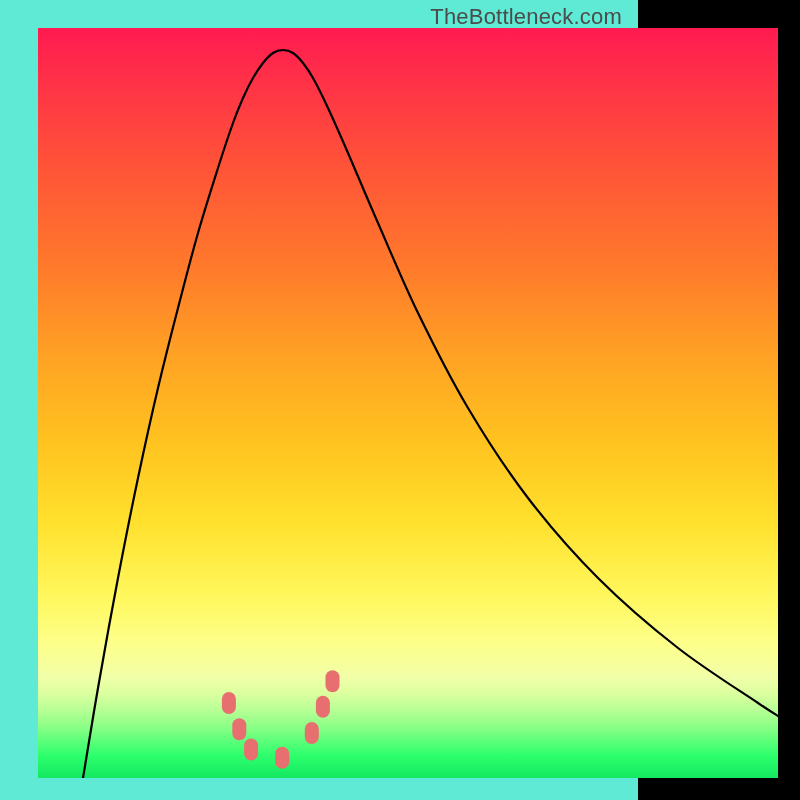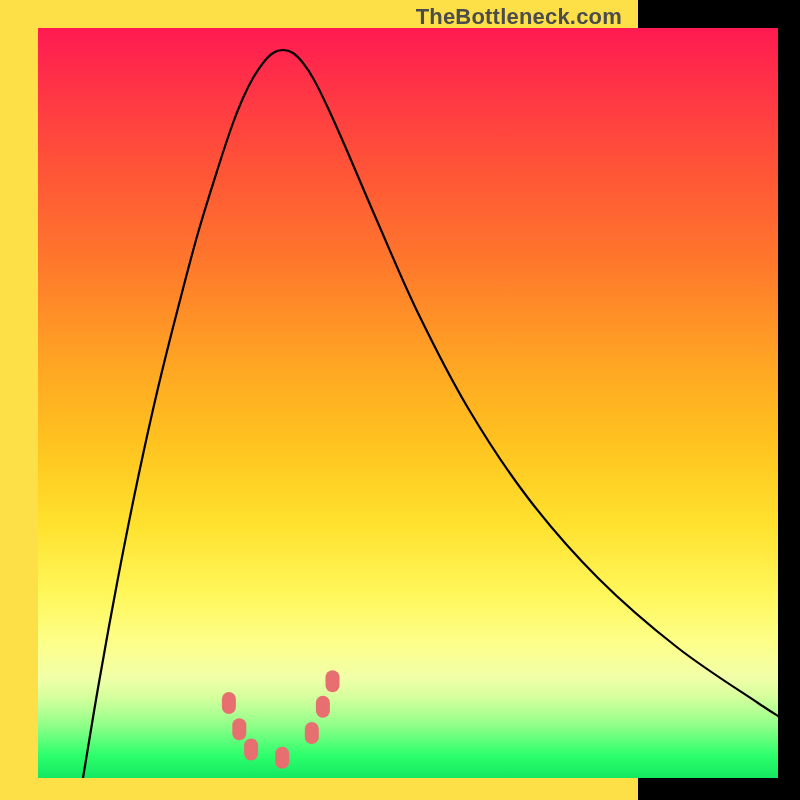--- a/index.html
+++ b/index.html
@@ -9,22 +9,21 @@
     height: 800px;
     background: #000;
     overflow: hidden;
   }
   .frame {
     position: absolute;
     left: 0;
     top: 0;
     width: 638px;
     height: 800px;
-    background: #fde047;
-    font-weight: bold;
+    background: #5eead4;
   }
   .plot-area {
     position: absolute;
     left: 38px;
     top: 28px;
     width: 740px;
     height: 750px;
     overflow: hidden;
   }
   .gradient {

